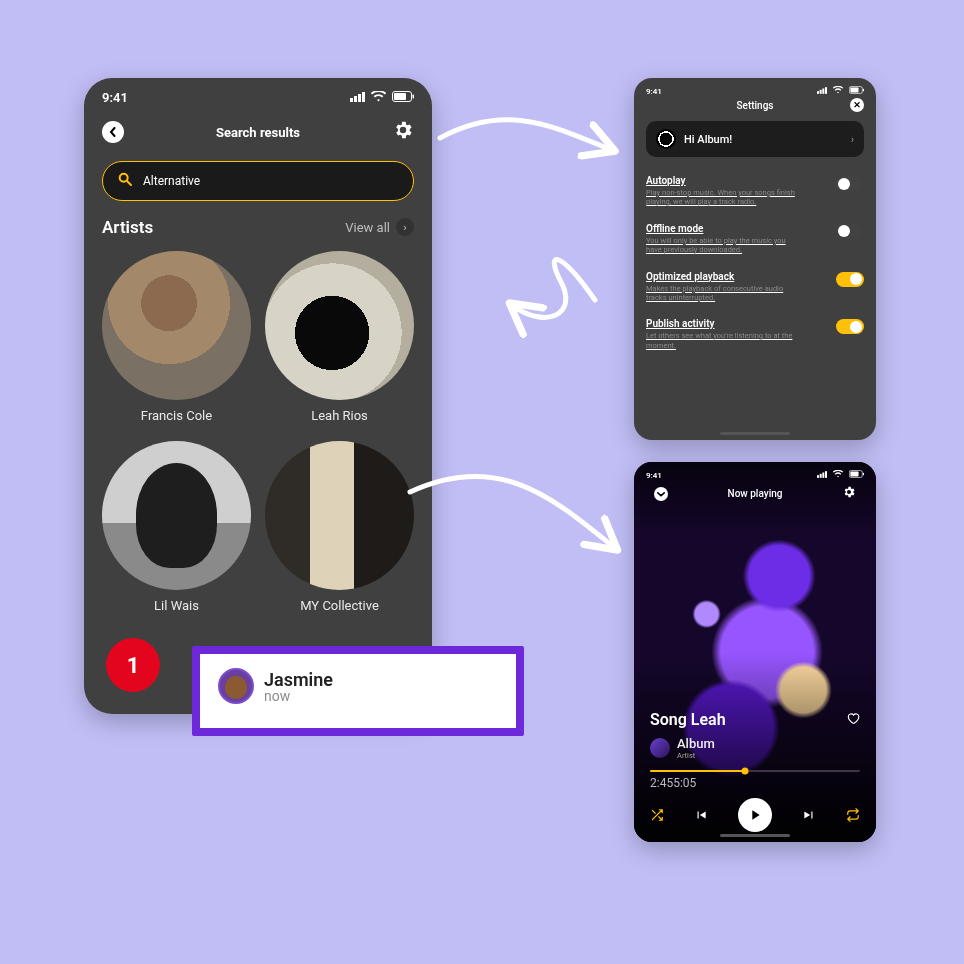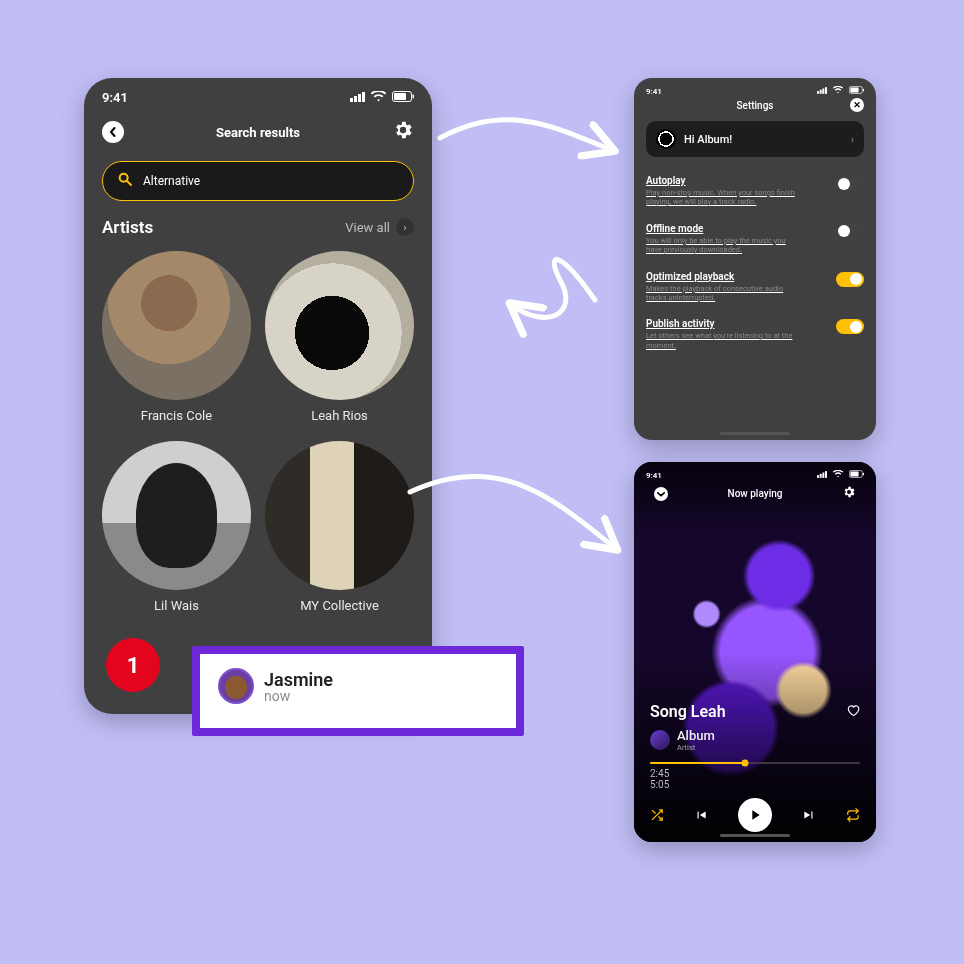--- a/index.html
+++ b/index.html
@@ -69,21 +69,21 @@
   .phoneC .npt { font-size:10px; font-weight:500;}
   .npbottom { margin-top:auto; padding:0 16px 10px;}
   .strow { display:flex; align-items:center; justify-content:space-between;}
   .stitle { font-size:16px; font-weight:600;}
   .albrow { display:flex; align-items:center; gap:7px; margin:7px 0 10px;}
   .albrow .c { width:20px; height:20px; border-radius:50%; background:linear-gradient(135deg,#6a3fd4,#2b1554);}
   .albrow .l1{font-size:13px;color:#eee;font-weight:500;} .albrow .l2{font-size:7.5px;color:#aaa;}
   .prog { position:relative; height:2px; background:#3f3345; border-radius:2px;}
   .prog .fill{position:absolute;left:0;top:0;bottom:0;width:45%;background:#FFC107;border-radius:2px;}
   .prog .dot{position:absolute;left:45%;top:50%;width:7px;height:7px;border-radius:50%;background:#FFC107;transform:translate(-50%,-50%);}
-  .times{display:flex;font-size:10px;color:#bbb;margin:4px 0 8px;flex-direction:column;}
+  .times{display:flex;font-size:12px;color:#bbb;margin:4px 0 8px;}
   .ctrls{display:flex;align-items:center;justify-content:space-between;}
   .ctrls .pb{width:34px;height:34px;border-radius:50%;background:#fff;color:#000;display:flex;align-items:center;justify-content:center;}
   .ctrls .ic{color:#c7bdd6;}
   .ctrls .ic svg, .ctrls .ic span{display:block;}
 
   
   .comment { position:absolute; left:192px; top:646px; width:332px; background:#fff; border:8px solid #6d28d9; border-radius:2px; padding:14px 18px 18px; color:#2e2e2e;}
   .chdr{display:flex;align-items:center;gap:10px;margin-bottom:6px;}
   .cav{width:36px;height:36px;border-radius:50%;background:radial-gradient(circle at 50% 50%,#6b3fa0 0 100%);border:2px solid #7a4ecf; overflow:hidden;}
   .cav .h{width:70%;height:70%;margin:20% auto 0;border-radius:50%;background:#8c5a32;}

